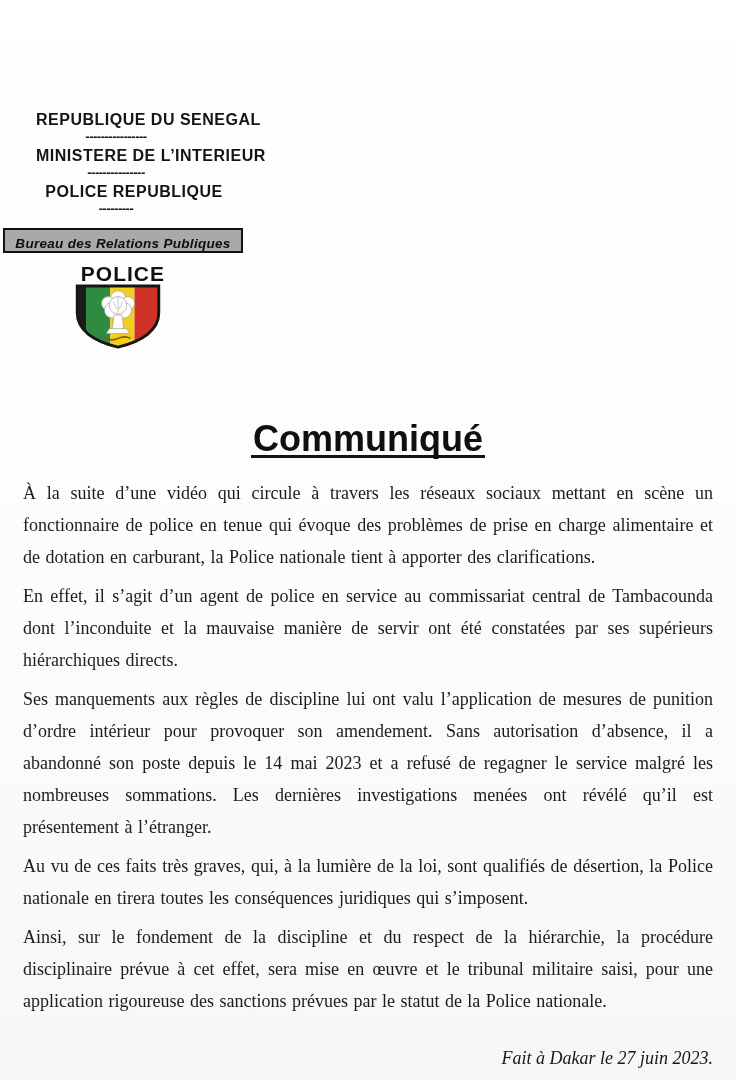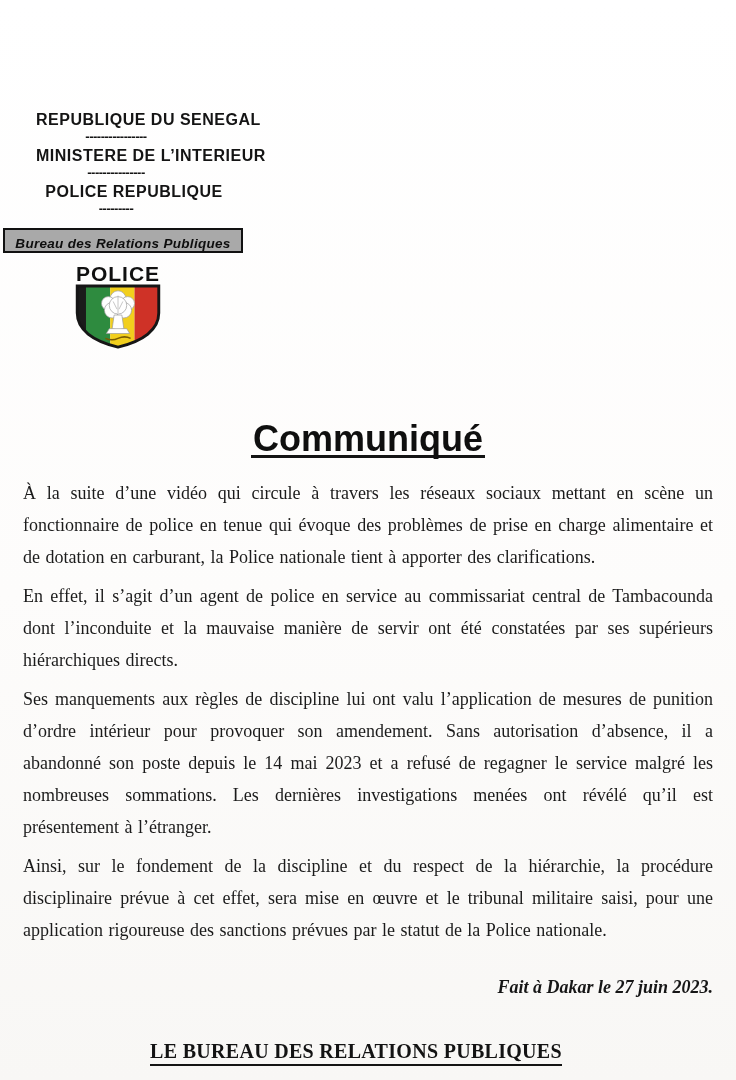--- a/index.html
+++ b/index.html
@@ -27,21 +27,21 @@
     border:2px solid #111; background:#a9a9a9;
     display:flex; align-items:flex-end; justify-content:center;
   }
   .bureau-box span {
     font-family:"Liberation Sans", sans-serif;
     font-weight:bold; font-style:italic;
     font-size:13.5px; letter-spacing:0.3px; color:#0e0e0e; white-space:nowrap;
   }
 
   
-  .logo { position:absolute; top:264px; left:71px; width:94px; text-align:center; }
+  .logo { position:absolute; top:264px; left:71px; width:94px; text-align:right; }
   .logo-text {
     font-family:"Liberation Sans", sans-serif;
     font-weight:bold; font-size:21px; line-height:20px;
     letter-spacing:1px; color:#101010;
   }
   .logo svg { display:block; margin:0 auto; }
 
   
   .doc-body { position:absolute; top:424px; left:23px; width:690px; }
   .title-wrap { text-align:center; margin:0 0 16px 0; line-height:30px; }
@@ -53,21 +53,21 @@
   }
   .par {
     margin:0 0 7px 0;
     font-size:18px; line-height:32px;
     text-align:justify; word-spacing:1px;
     color:#1b1b1b;
   }
   .date-line {
     margin-top:31px;
     text-align:right;
-    font-weight:bold; font-style:italic;
+    font-weight:normal; font-style:italic;
     font-size:18px; color:#161616;
   }
   .signature-wrap { margin-top:42px; text-align:center; position:relative; left:-12px; }
   .signature {
     display:inline-block;
     font-weight:bold; font-size:20px; letter-spacing:0.3px; color:#131313;
     border-bottom:2px solid #141414; padding-bottom:1px;
     white-space:nowrap;
   }
 </style>
@@ -119,20 +119,21 @@
     </svg>
   </div>
 
   <div class="doc-body">
     <div class="title-wrap">
       <span class="title">Communiqué</span>
     </div>
     <p class="par">À la suite d’une vidéo qui circule à travers les réseaux sociaux mettant en scène un fonctionnaire de police en tenue qui évoque des problèmes de prise en charge alimentaire et de dotation en carburant, la Police nationale tient à apporter des clarifications.</p>
     <p class="par">En effet, il s’agit d’un agent de police en service au commissariat central de Tambacounda dont l’inconduite et la mauvaise manière de servir ont été constatées par ses supérieurs hiérarchiques directs.</p>
     <p class="par">Ses manquements aux règles de discipline lui ont valu l’application de mesures de punition d’ordre intérieur pour provoquer son amendement. Sans autorisation d’absence, il a abandonné son poste depuis le 14 mai 2023 et a refusé de regagner le service malgré les nombreuses sommations. Les dernières investigations menées ont révélé qu’il est présentement à l’étranger.</p>
+    <p class="par">Au vu de ces faits très graves, qui, à la lumière de la loi, sont qualifiés de désertion, la Police nationale en tirera toutes les conséquences juridiques qui s’imposent.</p>
     <p class="par">Ainsi, sur le fondement de la discipline et du respect de la hiérarchie, la procédure disciplinaire prévue à cet effet, sera mise en œuvre et le tribunal militaire saisi, pour une application rigoureuse des sanctions prévues par le statut de la Police nationale.</p>
     <div class="date-line">Fait à Dakar le 27 juin 2023.</div>
     <div class="signature-wrap">
       <span class="signature">LE BUREAU DES RELATIONS PUBLIQUES</span>
     </div>
   </div>
 
 </div>
 
 </body></html>

